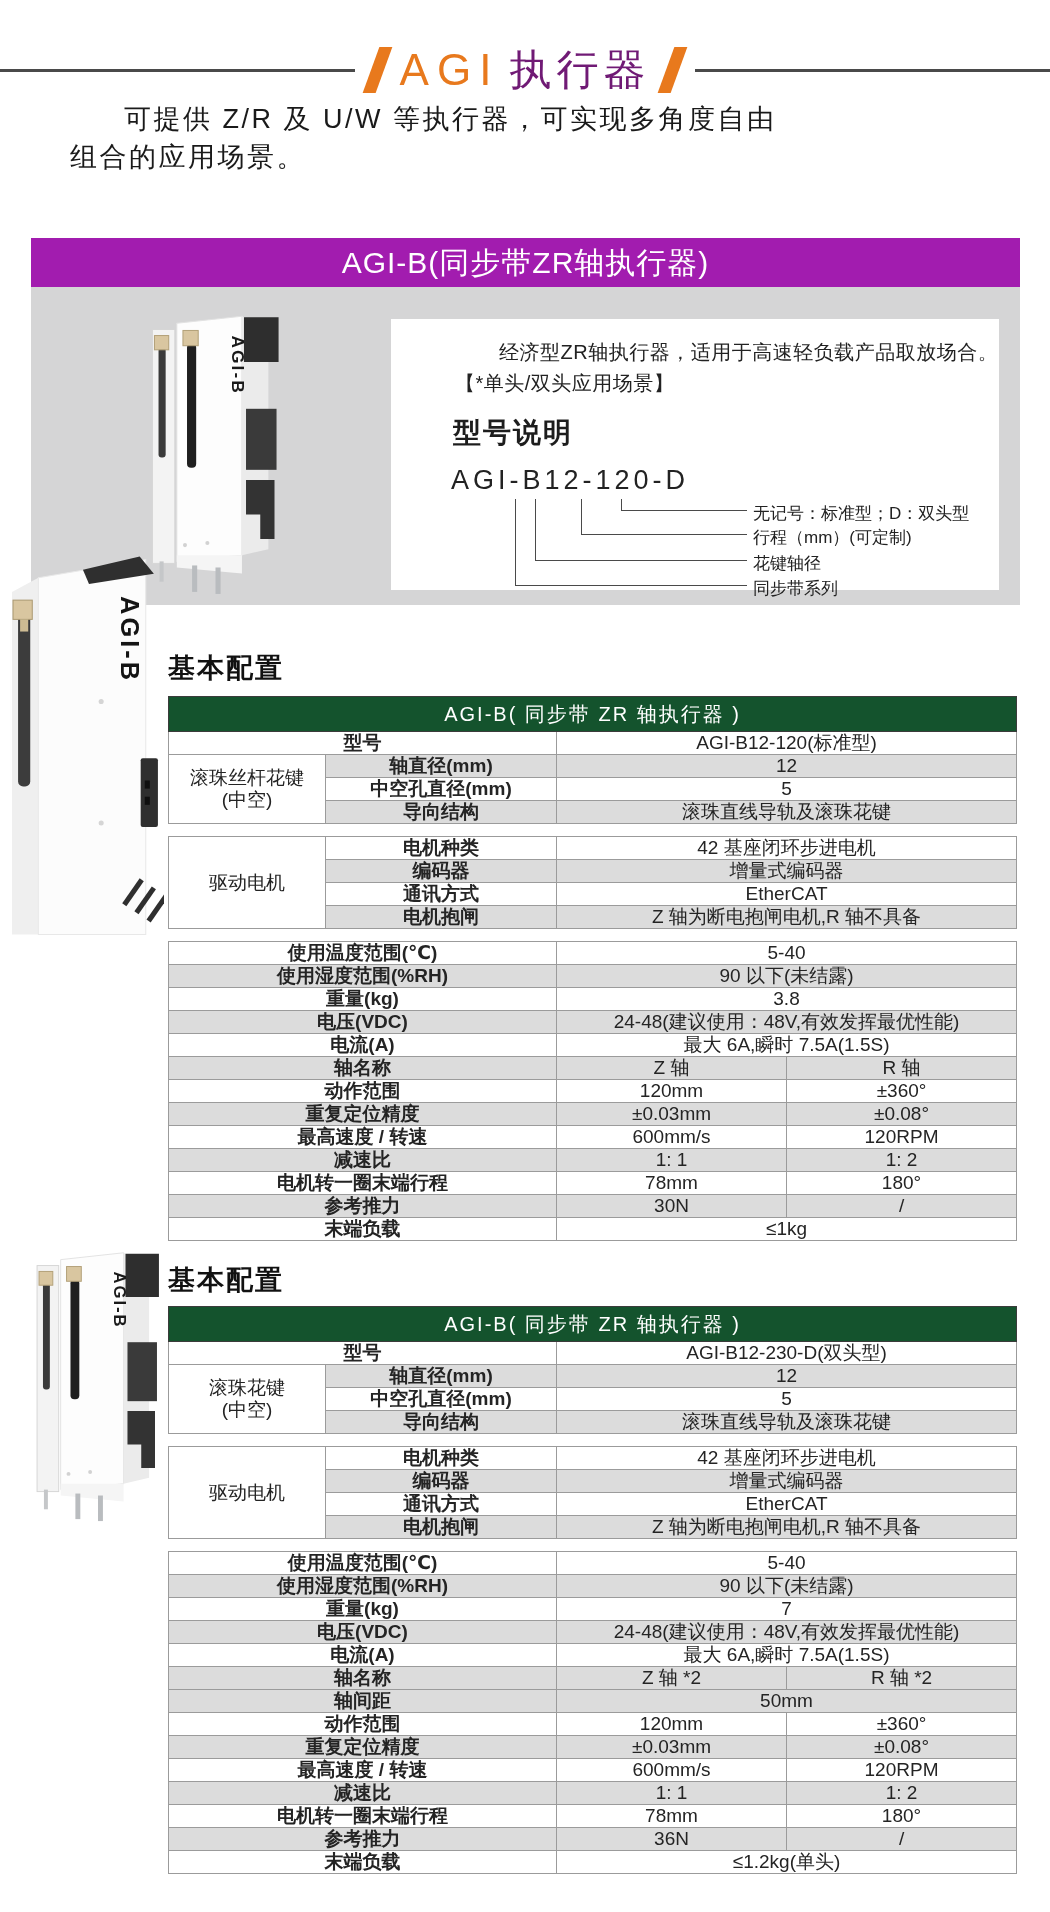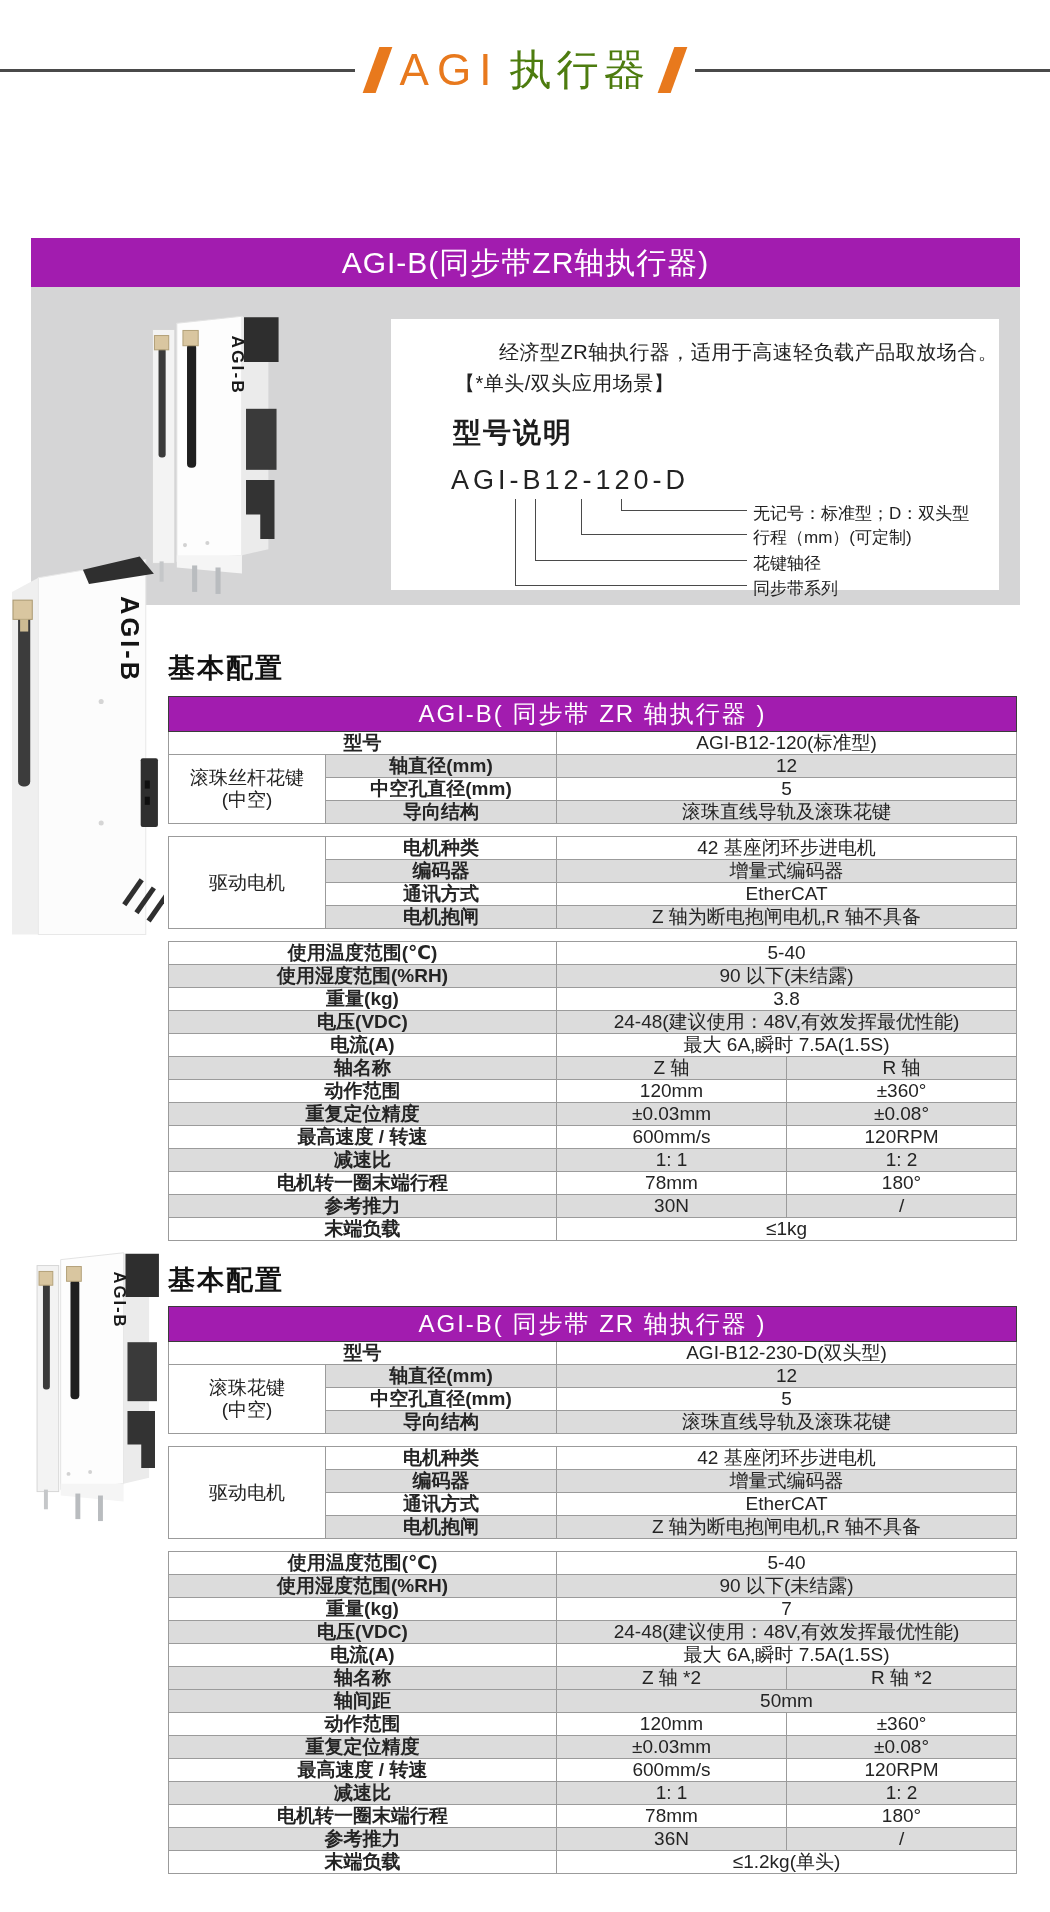--- a/index.html
+++ b/index.html
@@ -4,21 +4,21 @@
 <style>
   * { margin:0; padding:0; box-sizing:border-box; }
   body { background:#ffffff; font-family:"Liberation Sans","DejaVu Sans",sans-serif; }
   .page { position:relative; width:1050px; height:1912px; background:#fff; overflow:hidden;border-radius:20px; }
 
   
   .hdr { position:absolute; top:42px; left:0; right:0; display:flex; align-items:center; }
   .hline { flex:1; border-top:3px solid #4a4a4a; }
   .slash { display:inline-block; width:13px; height:46px; background:#E8791D; transform:skewX(-20deg); margin:0 16px; }
   .t-en { font-size:44px; letter-spacing:8px; color:#E8791D; }
-  .t-cn { font-size:42px; letter-spacing:5px; color:#4d7c0f; margin-left:10px;text-align:center; }
+  .t-cn { font-size:42px; letter-spacing:5px; color:#701a75; margin-left:10px;text-align:center; }
 
   .subtitle { position:absolute; left:70px; top:100px; width:930px; font-size:27px; line-height:38px; letter-spacing:2.5px; color:#1a1a1a; }
   .subtitle .ind { padding-left:54px; }
 
   
   .banner { position:absolute; left:31px; top:238px; width:989px; height:367px; }
   .banner-bar { height:49px; background:#a21caf; color:#fff; font-size:30px; line-height:49px; text-align:center; letter-spacing:1px; }
   .banner-body { position:relative; height:318px; background:#d5d5d6; }
   .prod-a { position:absolute; left:112px; top:16px; }
   .whitebox { position:absolute; left:360px; top:32px; width:608px; height:271px; background:#fff;padding-left:17px; }
@@ -40,21 +40,21 @@
   .sec-h.h2 { top:1262px; }
   .prod-b { position:absolute; left:12px; top:548px; }
   .prod-c { position:absolute; left:28px; top:1240px; }
 
   .twrap { position:absolute; left:168px; width:848px; }
   .tw1 { top:696px; }
   .tw2 { top:1306px; }
 
   table.spec { border-collapse:collapse; width:848px; table-layout:fixed; margin-bottom:12px; }
   table.spec td { border:1px solid #9b9b9b; height:22px; padding:0 4px; font-size:19px; line-height:22px; text-align:center; color:#242424; overflow:hidden; white-space:nowrap; }
-  tr.dark td { background:#a21caf; color:#fff; height:34px; line-height:34px; font-size:24px; letter-spacing:2px; border:1px solid #3b3b3b;text-align:center; }
+  tr.dark td { background:#14532d; color:#fff; height:34px; line-height:34px; font-size:20px; letter-spacing:2px; border:1px solid #3b3b3b;text-align:center; }
   tr.rs td { background:#dcdcdc; }
   tr.rw td { background:#ffffff; }
   td.grp { background:#ffffff !important; line-height:20px; white-space:normal; }
   td.lbl { font-weight:bold; }
 
   svg text { font-family:"Liberation Sans","DejaVu Sans",sans-serif; }
 </style>
 </head>
 <body>
 
@@ -63,20 +63,22 @@
   <div class="hdr">
     <div class="hline"></div>
     <span class="slash"></span>
     <span class="t-en">AGI</span>
     <span class="t-cn">执行器</span>
     <span class="slash"></span>
     <div class="hline"></div>
   </div>
 
   <div class="subtitle">
+    <div class="ind">可提供 Z/R 及 U/W 等执行器，可实现多角度自由</div>
+    <div>组合的应用场景。</div>
   </div>
 
   <div class="banner">
     <div class="banner-bar">AGI-B(同步带ZR轴执行器)</div>
     <div class="banner-body">
 
       <svg class="prod-a" width="145" height="295" viewBox="0 0 140 290">
         <rect x="8" y="26" width="22" height="230" fill="#f3f3f3" stroke="#d6d6d6" stroke-width="1"></rect>
         <polygon points="32,20 96,13 96,248 32,254" fill="#fdfdfd" stroke="#e2e2e2" stroke-width="1"></polygon>
         <polygon points="96,13 122,24 122,242 96,248" fill="#ebebeb"></polygon>

